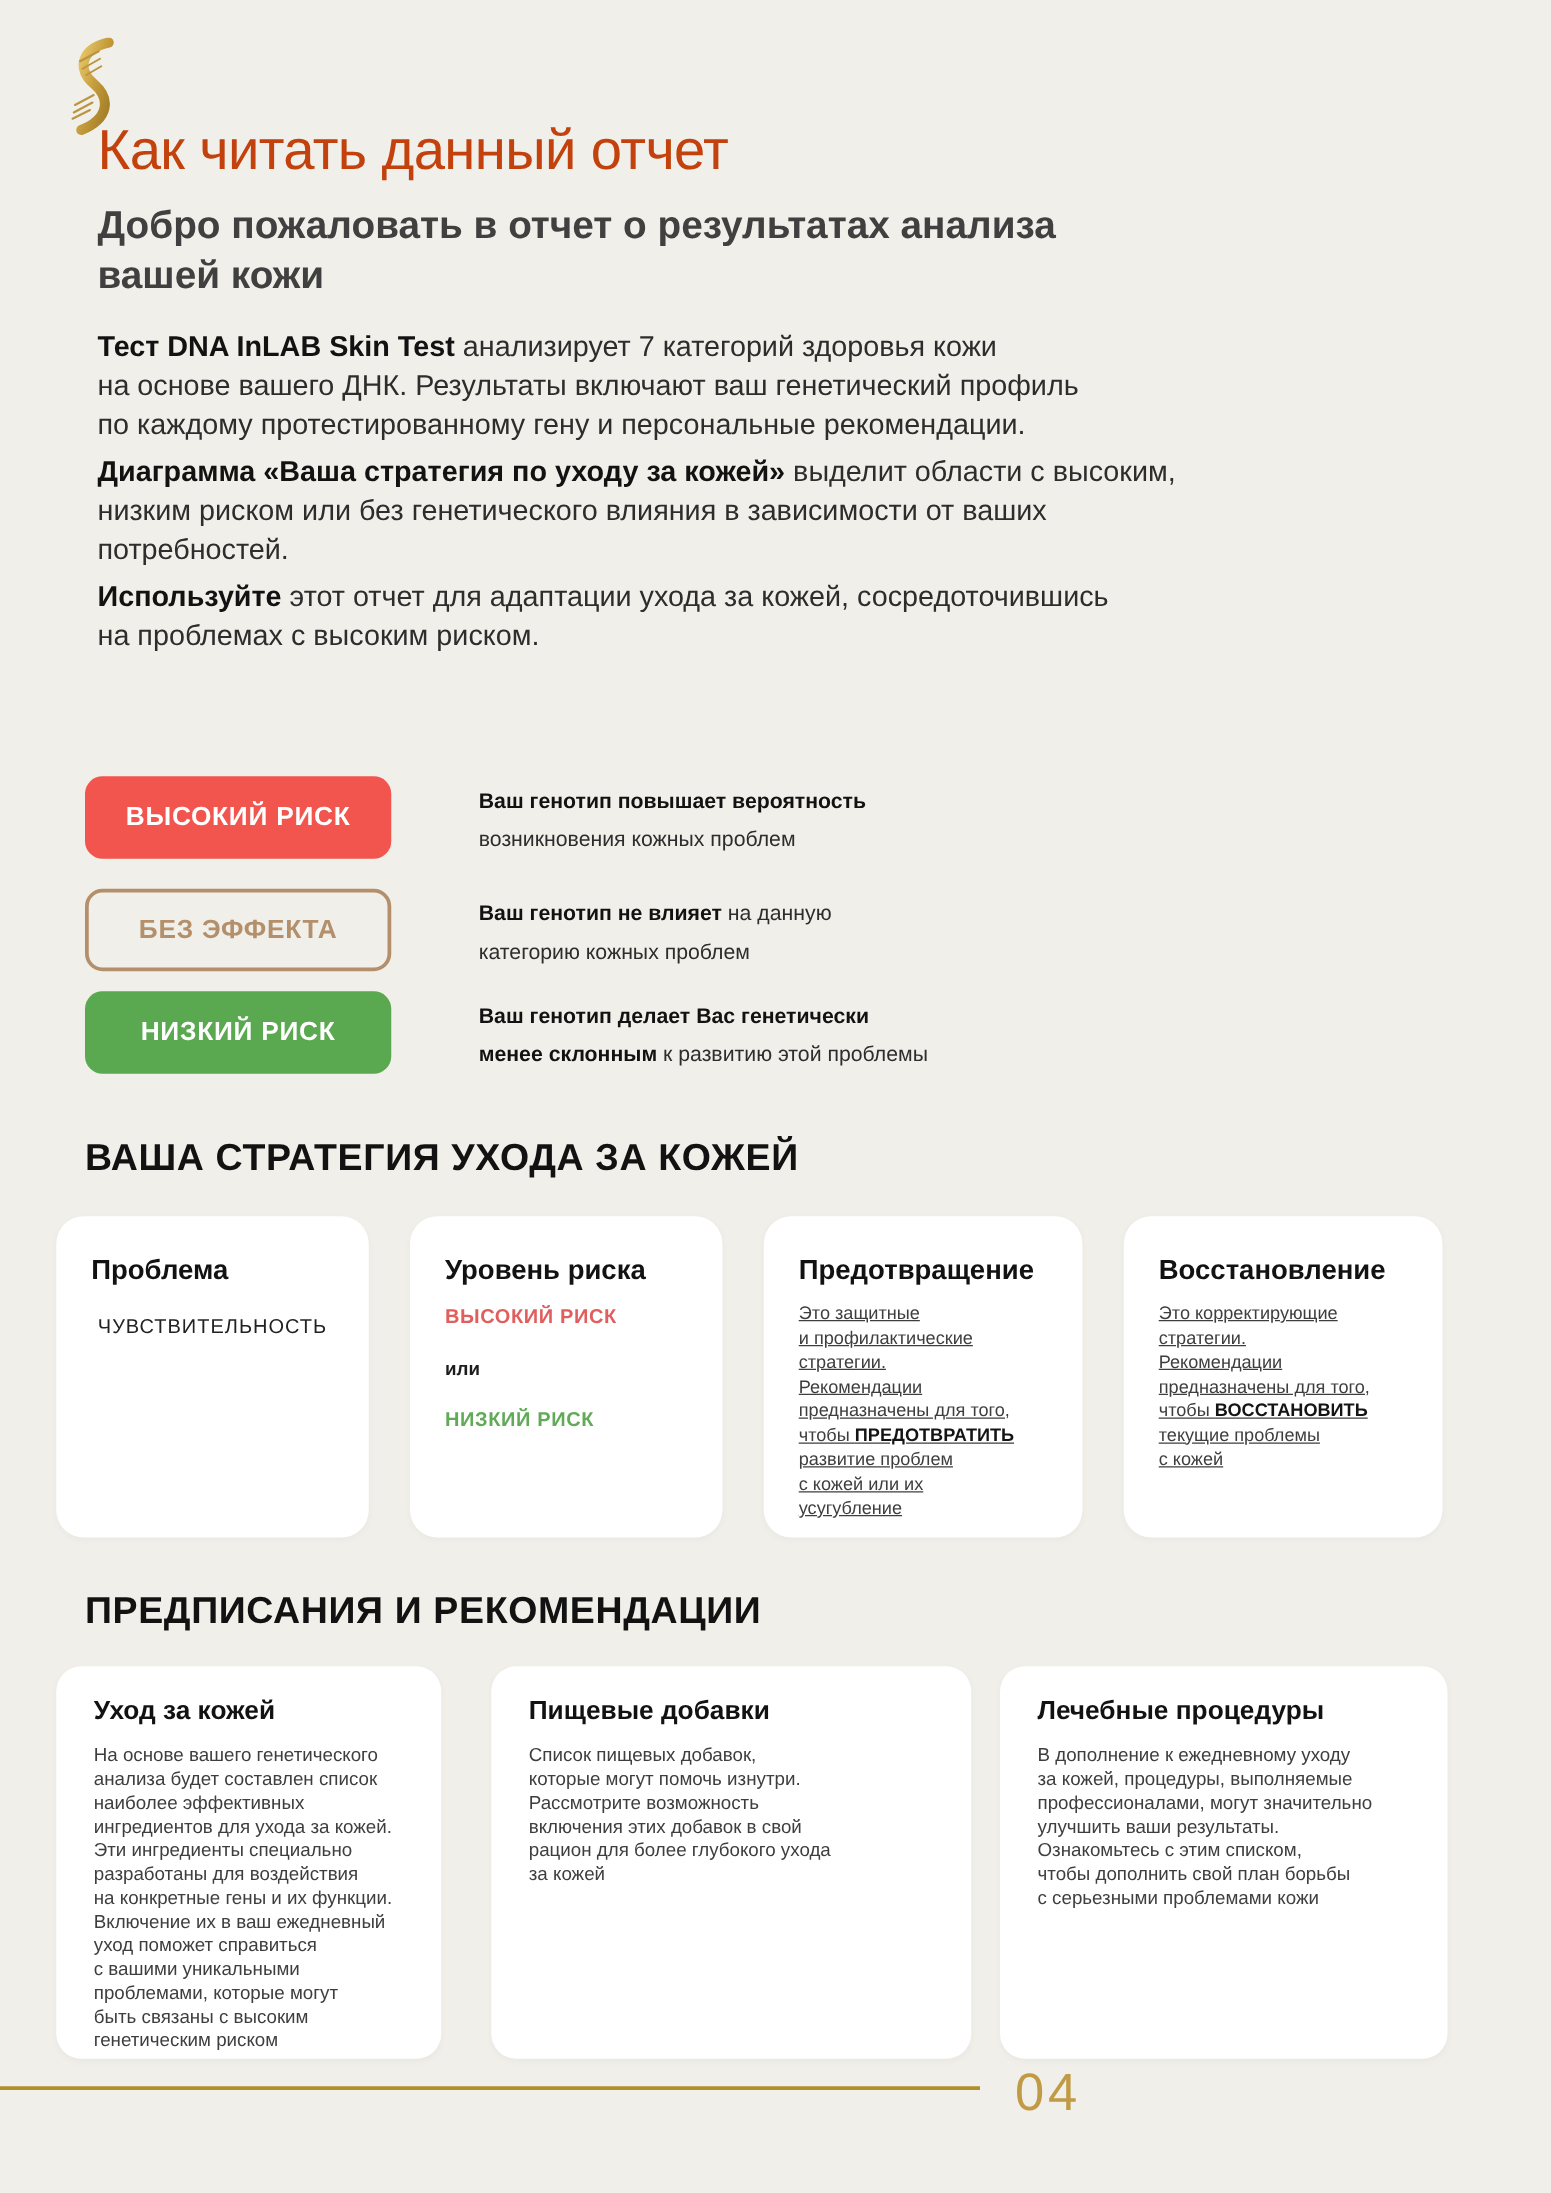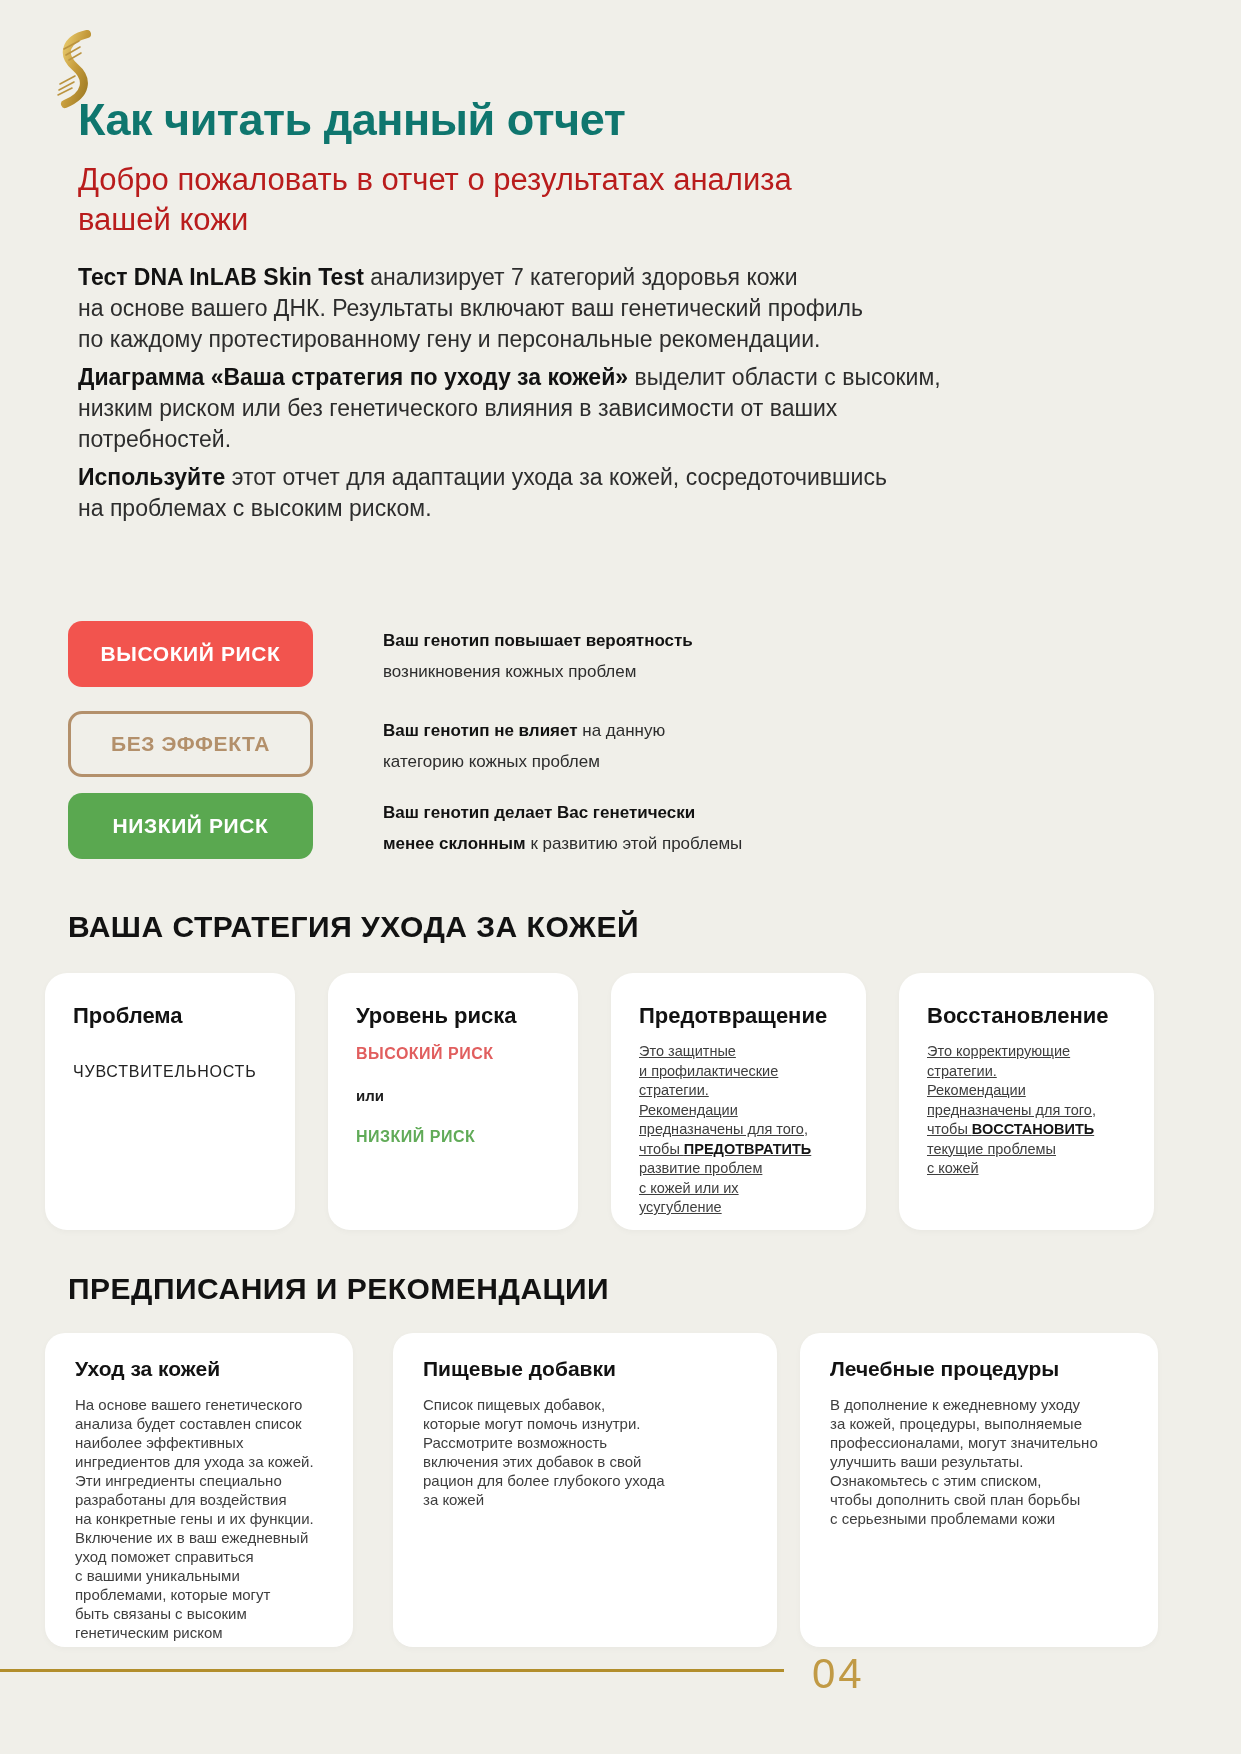--- a/index.html
+++ b/index.html
@@ -12,27 +12,27 @@
     font-family: "Liberation Sans", "DejaVu Sans", sans-serif;
     color: #2d2d2d;
     overflow: hidden;
   }
   .abs { position: absolute; }
 
   .logo { left: 44px; top: 30px; width: 62px; height: 80px; }
 
   .page-title {
     left: 78px; top: 94px;
-    font-size: 45px; font-weight: 700; letter-spacing: -0.5px;
-    color: #0f766e; margin: 0;
+    font-size: 45px; font-weight: 400; letter-spacing: -0.5px;
+    color: #c2410c; margin: 0;
   }
   .page-subtitle {
     left: 78px; top: 160px;
-    font-size: 31px; font-weight: 400; line-height: 40px;
-    color: #b91c1c; margin: 0; white-space: pre-line; width: 980px;
+    font-size: 31px; font-weight: 700; line-height: 40px;
+    color: #404040; margin: 0; white-space: pre-line; width: 980px;
   }
 
   .intro { left: 78px; top: 262px; width: 1020px; }
   .intro p {
     margin: 0 0 7px 0;
     font-size: 23px; line-height: 31px;
     color: #2d2d2d; white-space: pre-line;
   }
   .intro strong, .legend-text strong { color: #121212; font-weight: 700; }
 
@@ -66,21 +66,21 @@
     box-sizing: border-box; padding: 30px 28px;
     box-shadow: 0 2px 6px rgba(0,0,0,0.03);
   }
   .s-card { height: 257px; }
   .s-card-1 { width: 250px; margin-right: 33px; }
   .s-card-2 { width: 250px; margin-right: 33px; }
   .s-card-3 { width: 255px; margin-right: 33px; }
   .s-card-4 { width: 255px; }
   .card-title { font-size: 22px; font-weight: 700; color: #121212; margin: 0; }
   .card-value {
-    margin-top: 34px; font-size: 16px; letter-spacing: 0.8px; color: #222222;
+    margin-top: 24px; font-size: 16px; letter-spacing: 0.8px; color: #222222; text-align: center;
   }
   .risk-high-text { margin-top: 16px; font-size: 16px; font-weight: 700; letter-spacing: 0.5px; color: #e15e5e; }
   .risk-or { margin-top: 24px; font-size: 15px; font-weight: 700; color: #1d1d1d; }
   .risk-low-text { margin-top: 24px; font-size: 16px; font-weight: 700; letter-spacing: 0.5px; color: #61ab58; }
   .card-body {
     margin-top: 13px; font-size: 14.5px; line-height: 19.5px;
     color: #3e3e3e; white-space: pre-line; text-decoration: underline;
   }
   .card-body strong { color: #141414; }
 

